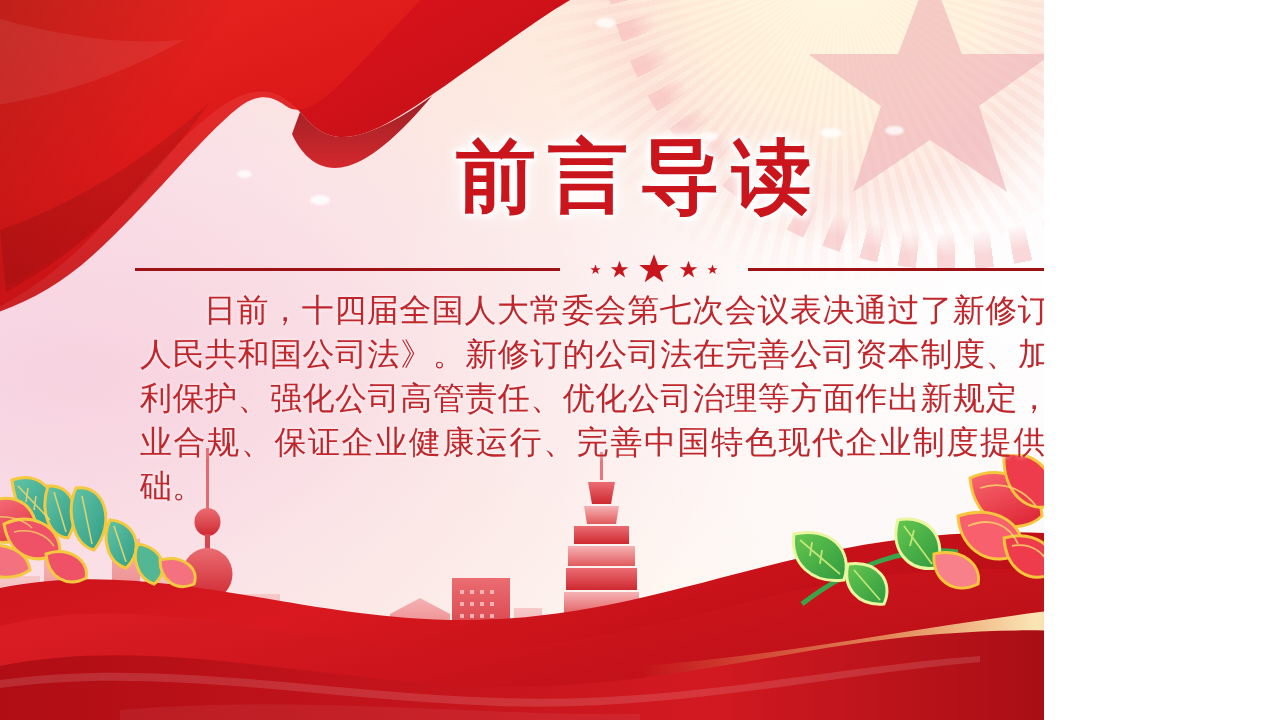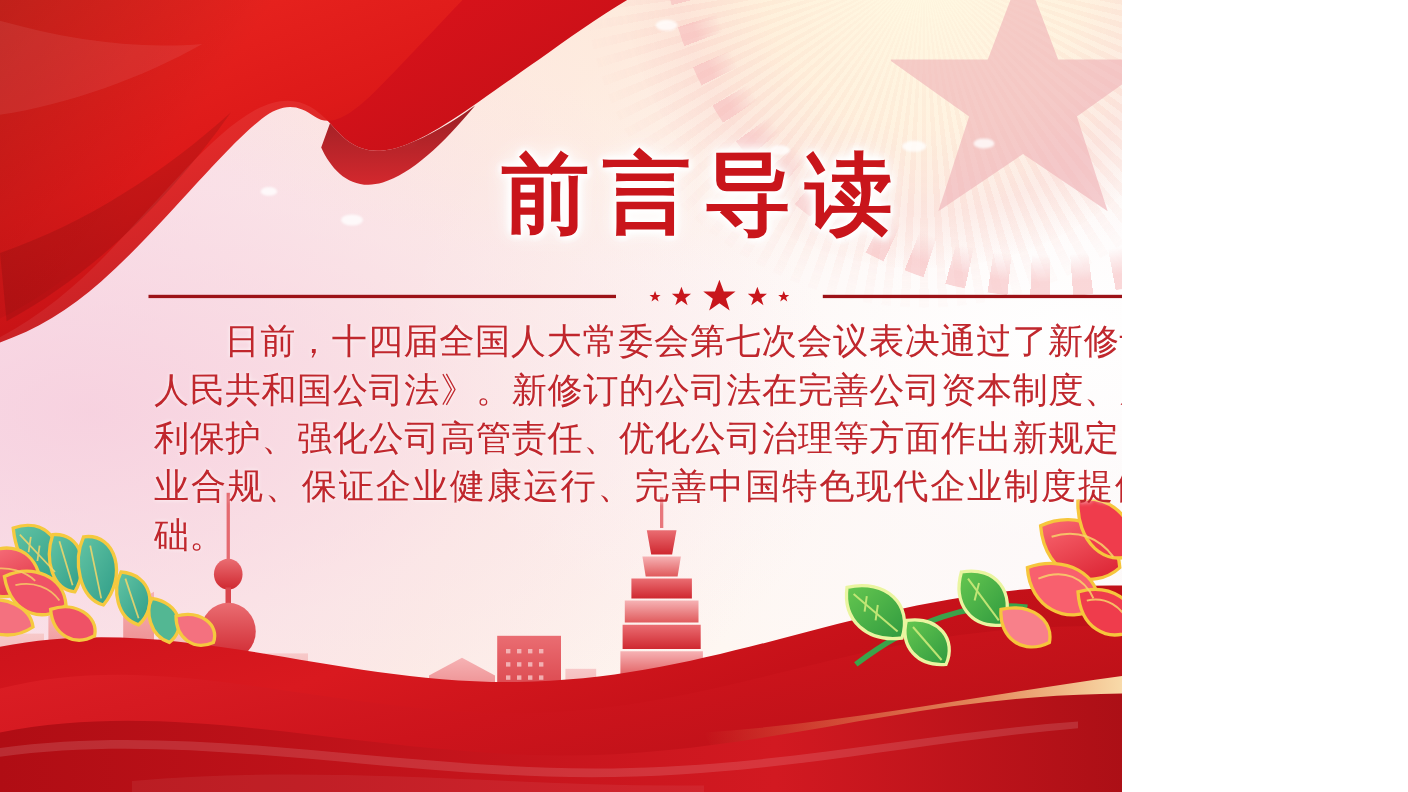--- a/index.html
+++ b/index.html
@@ -9,20 +9,21 @@
     font-family:"Liberation Sans","DejaVu Sans",sans-serif;
     background:#fff;
   }
   .slide{
     position:relative;width:1020px;height:720px;overflow:hidden;
     background:
       radial-gradient(120% 85% at 68% -18%, rgba(255,244,225,.95) 0%, rgba(255,232,214,.55) 28%, rgba(255,255,255,0) 62%),
       radial-gradient(90% 70% at 8% 52%, rgba(246,206,222,.80) 0%, rgba(248,220,232,.42) 42%, rgba(255,255,255,0) 75%),
       radial-gradient(75% 60% at 96% 42%, rgba(255,255,255,.95) 0%, rgba(253,248,248,.6) 45%, rgba(255,255,255,0) 80%),
       linear-gradient(110deg,#f8dce8 0%,#fbe3e6 20%,#fdeee6 46%,#fef7f2 68%,#fdfafa 88%,#fbfbfd 100%);
+    padding-left: 24px;
   }
 
   
   .burst{
     position:absolute;left:530px;top:-340px;width:620px;height:620px;
     border-radius:50%;
     background:
       repeating-conic-gradient(from 0deg at 50% 50%,
         rgba(248,195,185,.40) 0deg 1.6deg, rgba(255,255,255,0) 1.6deg 3.2deg);
     -webkit-mask-image:radial-gradient(circle at 50% 50%, #000 16%, rgba(0,0,0,.82) 48%, rgba(0,0,0,0) 74%);

